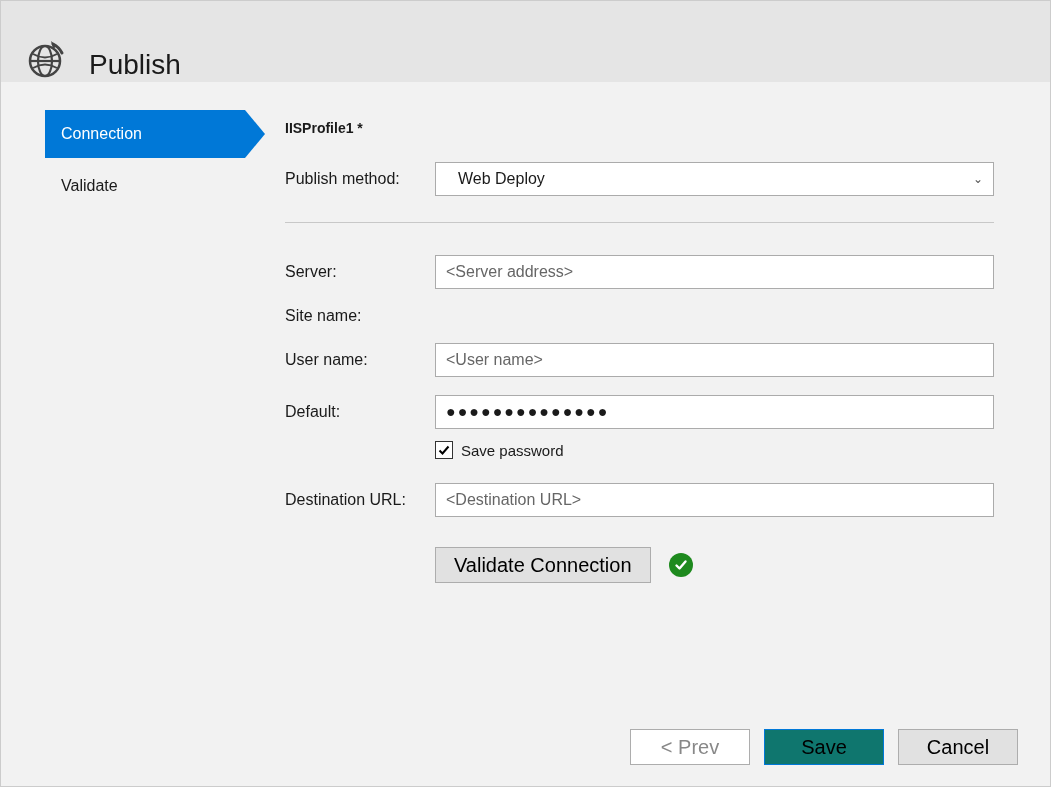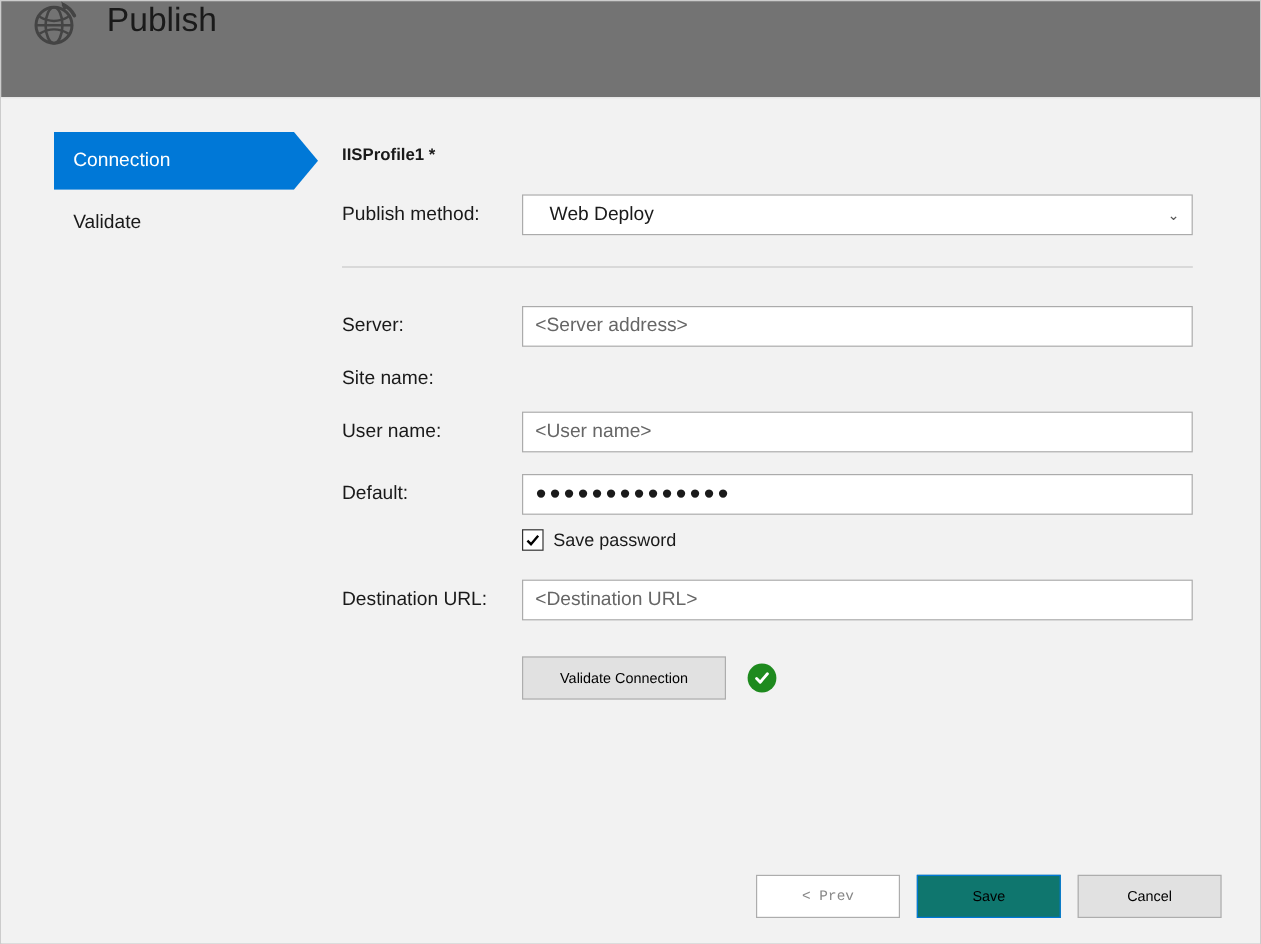--- a/index.html
+++ b/index.html
@@ -12,23 +12,23 @@
   }
   .window {
     width: 1051px; height: 787px;
     border: 1px solid #ccc;
     background: #fff;
     display: flex;
     flex-direction: column;
   }
   .titlebar {
     height: 80px;
-    background: #737373;
-    display: flex;
-    align-items: flex-start;
+    background: #e5e5e5;
+    display: flex;
+    align-items: flex-end;
     padding-left: 24px;
     gap: 24px;
   }
   .title-icon {
     width: 40px; height: 40px;
     flex: 0 0 auto;
   }
   .title-text {
     font-size: 28px;
     font-weight: 400;
@@ -158,30 +158,29 @@
     align-items: center;
     gap: 18px;
     margin-top: 30px;
     margin-left: 150px;
   }
   .btn {
     min-width: 120px;
     height: 36px;
     background: #e1e1e1;
     border: 1px solid #adadad;
-    font-size: 12px;
+    font-size: 20px;
     font-family: inherit;
     padding: 0 18px;
     cursor: pointer;
   }
   .btn:disabled, .btn.disabled {
     color: #888;
     background: #fff;
     cursor: default;
-    font-family: Liberation Mono, monospace;
   }
   .btn.validate { min-width: 170px; }
   .success-badge {
     width: 24px; height: 24px;
     border-radius: 50%;
     background: #1e8a1e;
     display: inline-flex;
     align-items: center;
     justify-content: center;
   }

